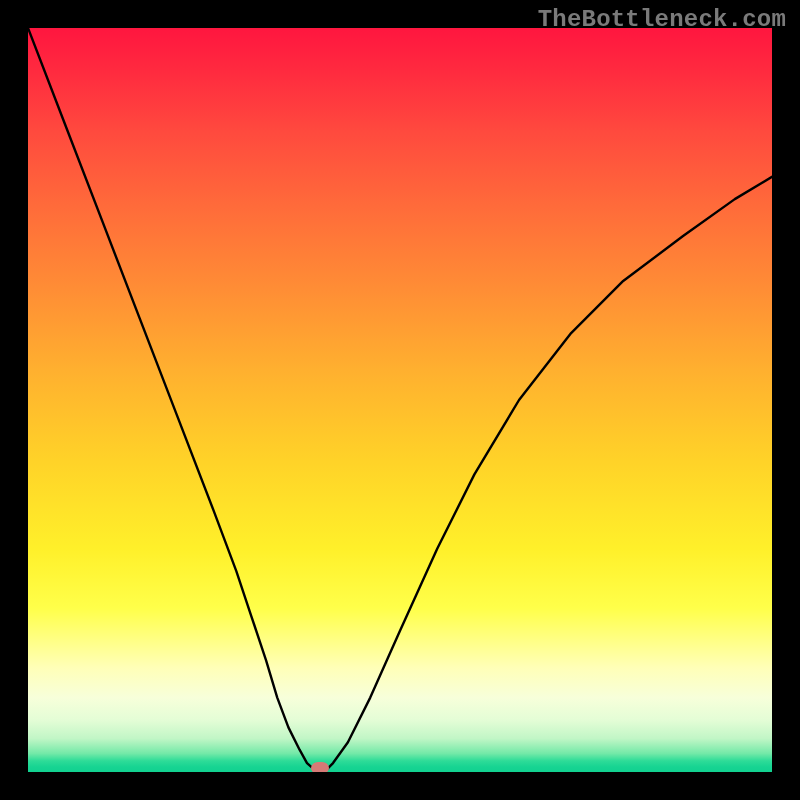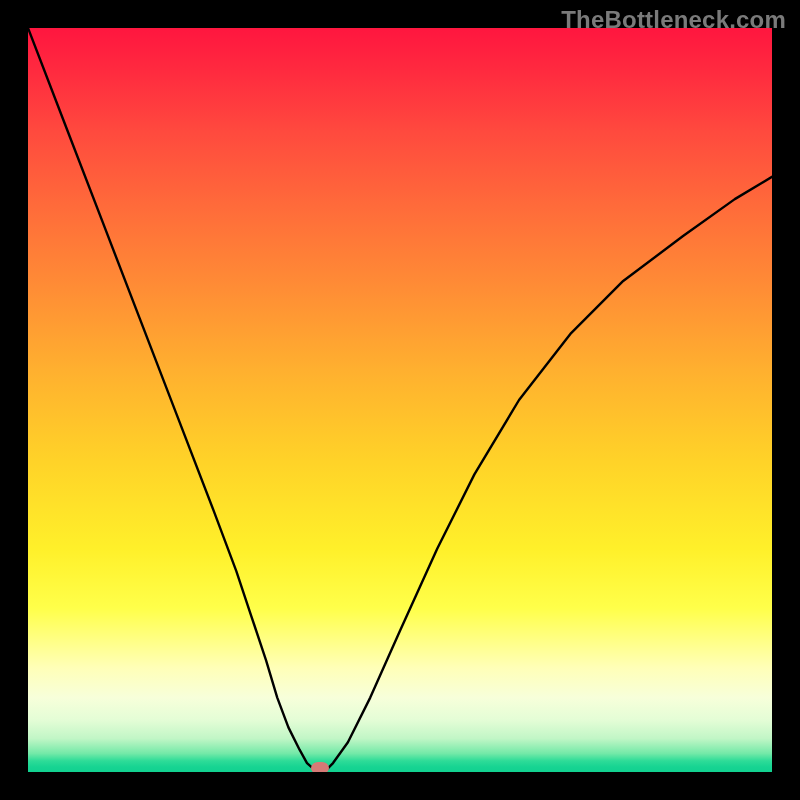--- a/index.html
+++ b/index.html
@@ -15,21 +15,21 @@
     left: 0;
     top: 0;
     width: 800px;
     height: 800px;
     background: #000;
   }
   .watermark {
     position: absolute;
     top: 6px;
     right: 14px;
-    font-family: Liberation Sans, sans-serif;
+    font-family: Liberation Mono, monospace;
     font-size: 24px;
     font-weight: 600;
     color: #7a7a7a;
     letter-spacing: 0.2px;
   }
   .plot {
     position: absolute;
     left: 28px;
     top: 28px;
     width: 744px;

